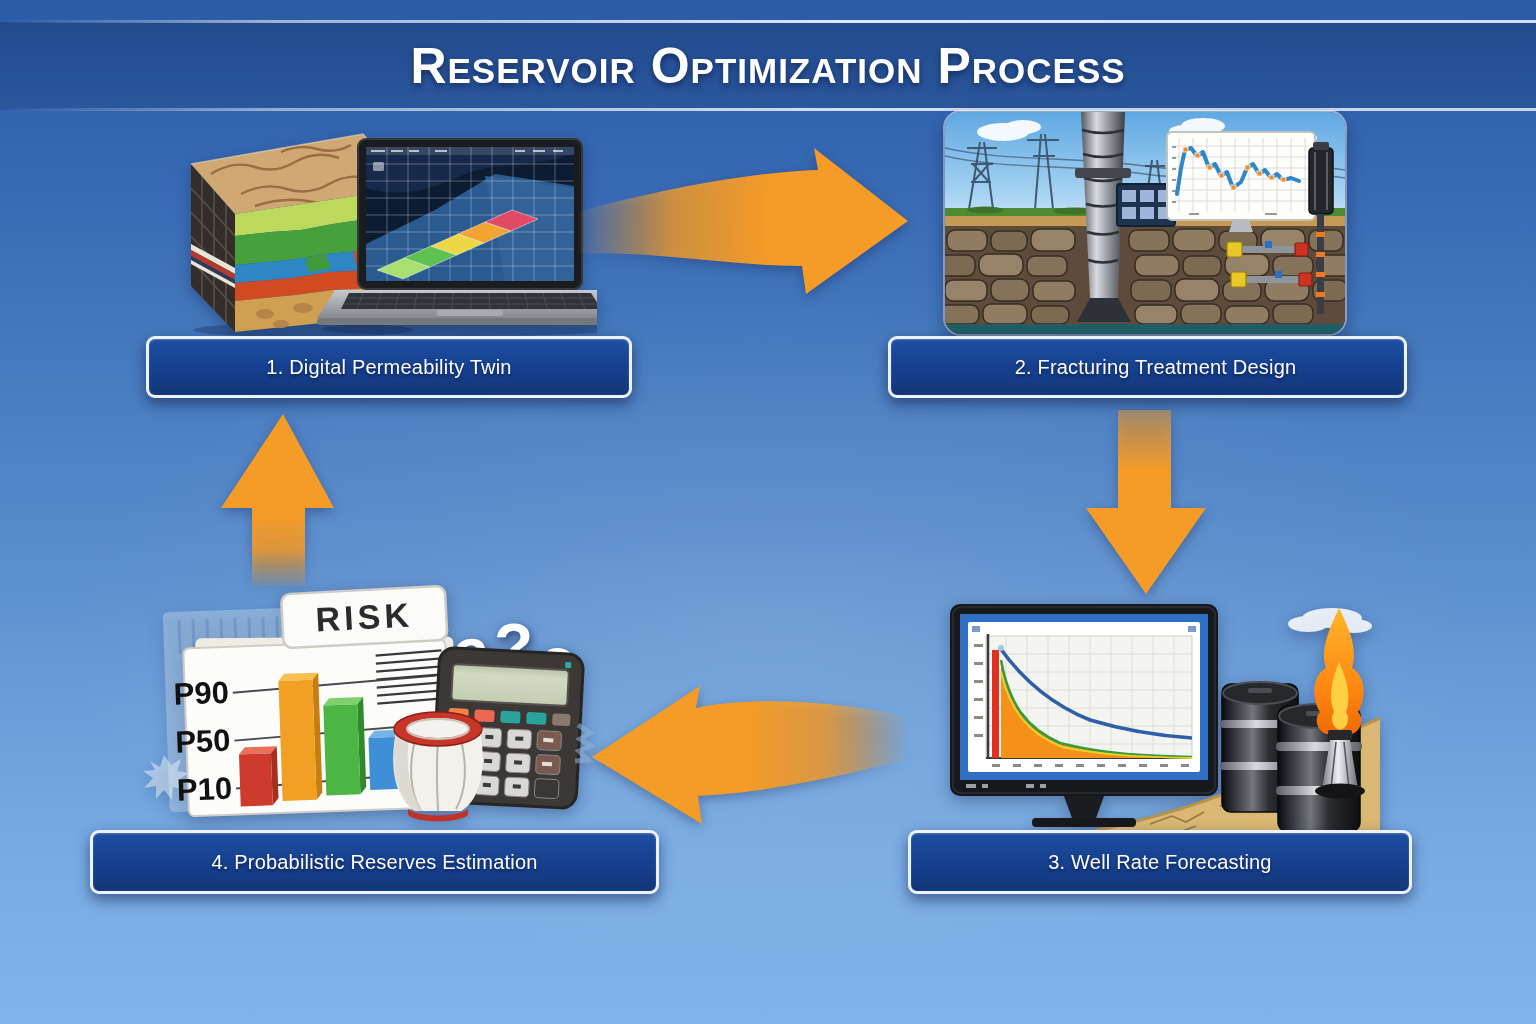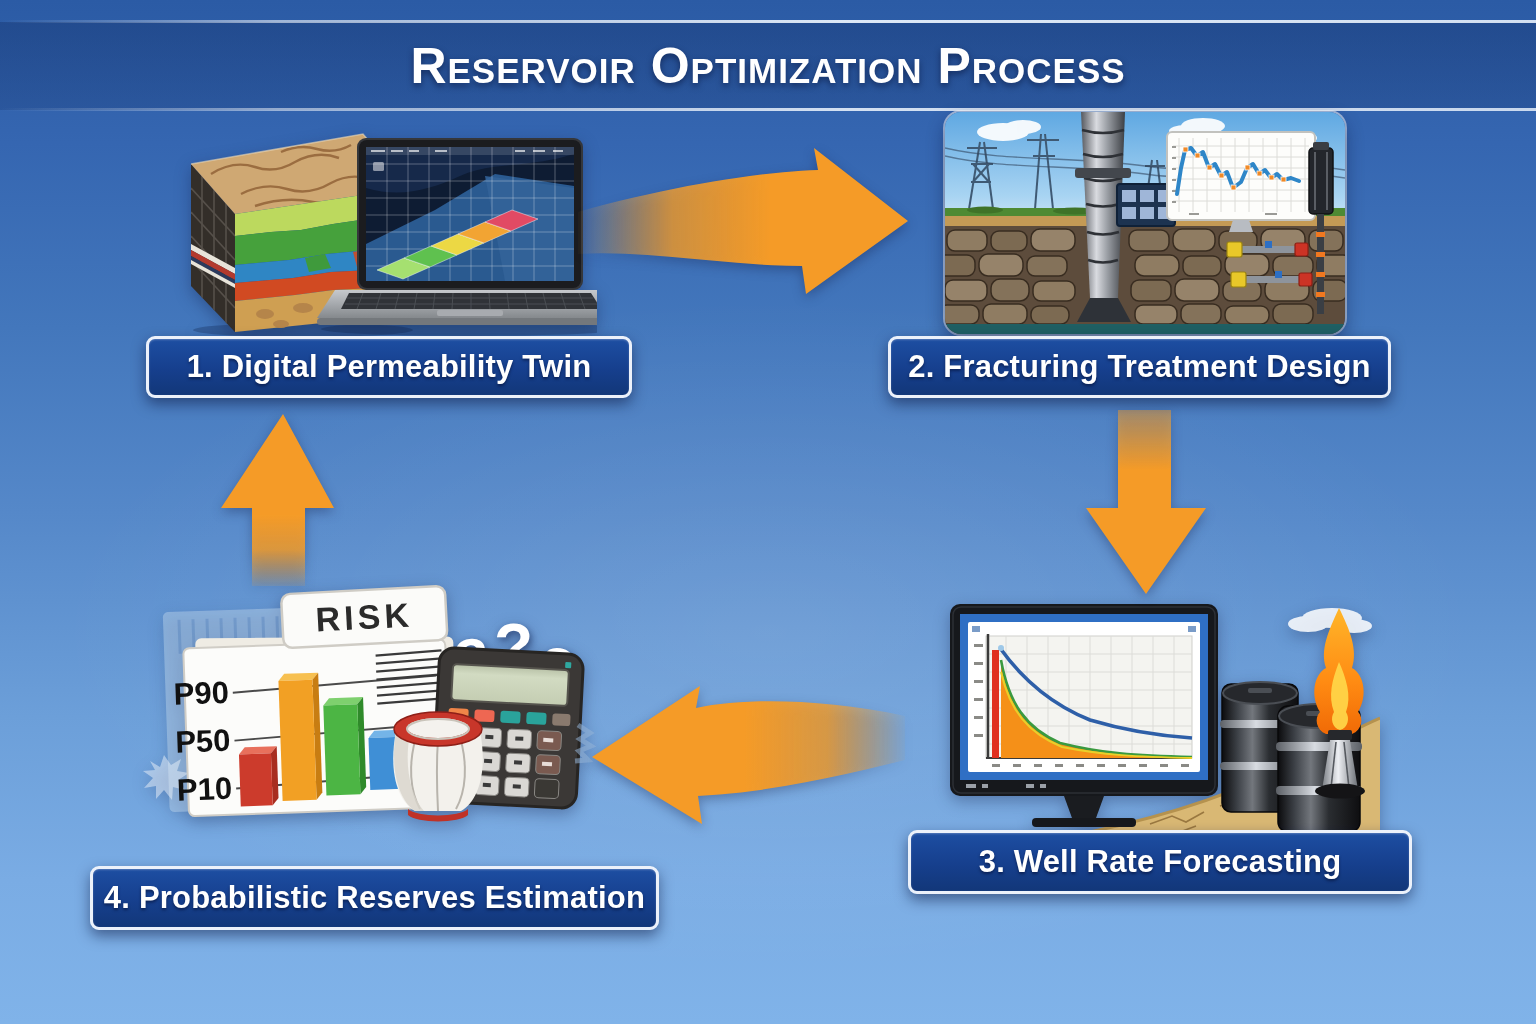--- a/index.html
+++ b/index.html
@@ -17,26 +17,26 @@
   .hline.top{top:20px;background:linear-gradient(90deg,rgba(255,255,255,0) 0%,rgba(255,255,255,0.55) 18%,rgba(240,247,255,0.9) 55%,rgba(240,247,255,0.85) 100%);}
   .hline.bottom{top:108px;background:linear-gradient(90deg,rgba(255,255,255,0) 0%,rgba(255,255,255,0.5) 18%,rgba(240,247,255,0.85) 55%,rgba(240,247,255,0.8) 100%);}
   .page-title{position:absolute;left:0;top:28px;width:1536px;margin:0;text-align:center;
     color:#fff;font-weight:bold;font-size:50px;line-height:76px;letter-spacing:1px;
     font-variant:small-caps;text-shadow:0 3px 6px rgba(5,15,50,0.55);}
   
   .plate{position:absolute;border:3px solid #ecf1fa;border-radius:9px;
     background:linear-gradient(180deg,#1d4ea2 0%,#163f8d 55%,#123779 100%);
     box-shadow:0 6px 14px rgba(8,18,60,0.5), inset 0 1px 2px rgba(255,255,255,0.25);
     display:flex;align-items:center;justify-content:center;}
-  .plate span{color:#fff;font-weight:bold;font-size:31px;letter-spacing:0.2px;
+  .plate span{color:#fff;font-weight:normal;font-size:20px;letter-spacing:0.2px;
     text-shadow:0 2px 3px rgba(5,15,50,0.6);white-space:nowrap;}
   .plate1{left:146px;top:336px;width:480px;height:56px;}
-  .plate2{left:888px;top:336px;width:497px;height:56px;}
+  .plate2{left:888px;top:336px;width:497px;height:56px;padding-left:16px;}
   .plate3{left:908px;top:830px;width:498px;height:58px;}
-  .plate4{left:90px;top:830px;width:563px;height:58px;margin-top:36px;}
+  .plate4{left:90px;top:830px;width:563px;height:58px;}
   .illo{position:absolute;}
   .framed{border-radius:16px;box-shadow:0 8px 18px rgba(8,18,60,0.45),0 0 0 2px rgba(255,255,255,0.55);overflow:hidden;}
   .arrows{position:absolute;left:0;top:0;}
   .arrow{filter:drop-shadow(0 4px 6px rgba(15,25,70,0.35));}
   .soft{filter:drop-shadow(0 5px 8px rgba(15,25,70,0.35));}
 </style>
 </head>
 <body>
 
 <div class="canvas">

